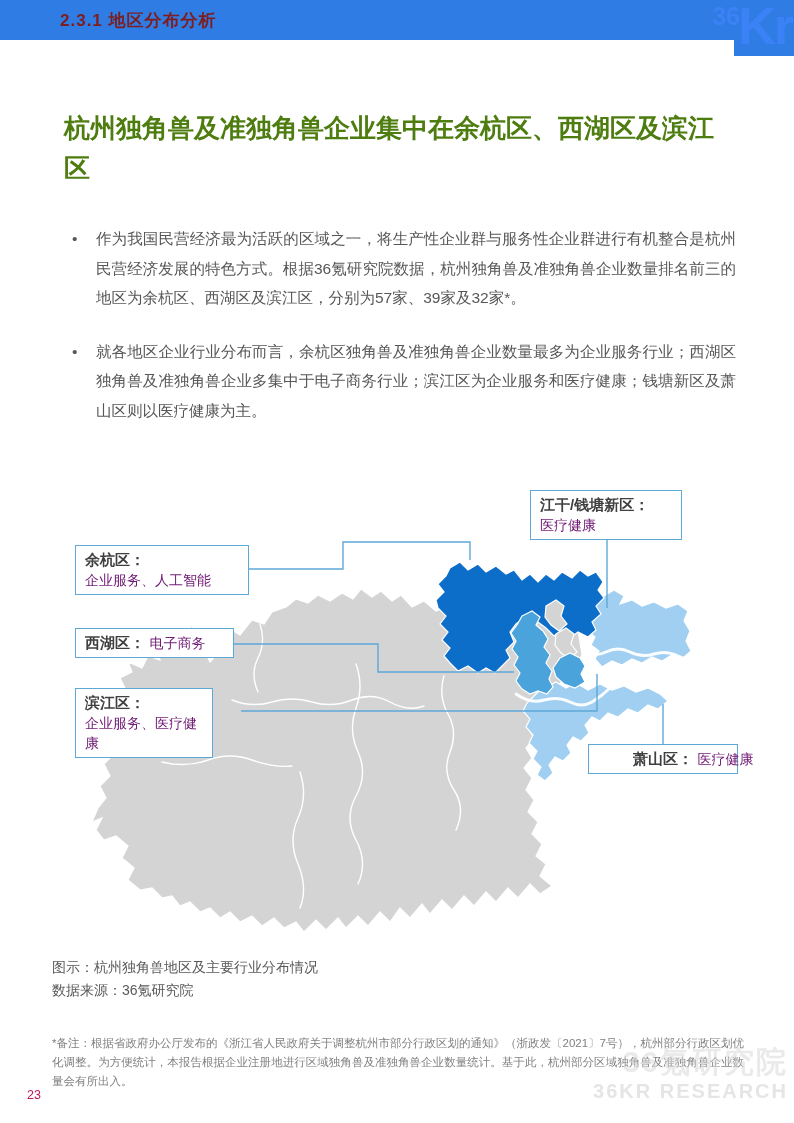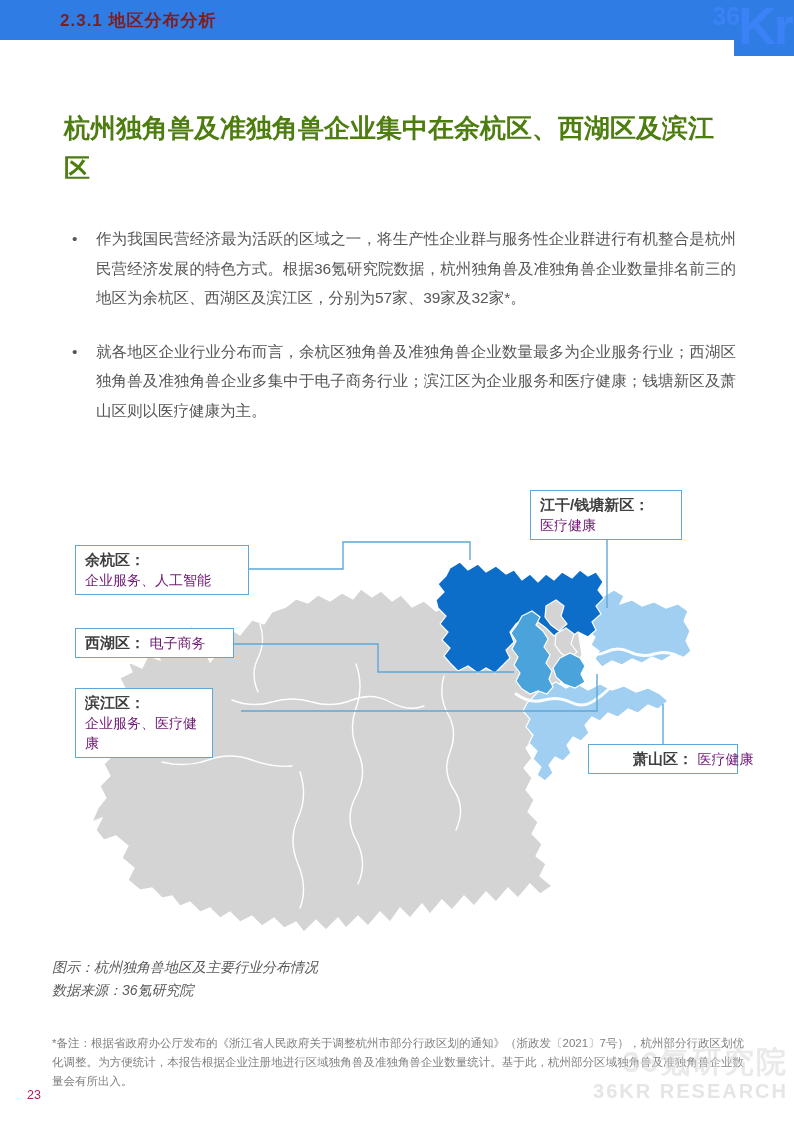--- a/index.html
+++ b/index.html
@@ -38,21 +38,21 @@
   .c-ind{font-size:14px;color:#701a75;}
   .two .c-name,.two .c-ind{display:block;line-height:20px;}
   .one{white-space:nowrap;line-height:20px;}
 
   .legend{position:absolute;left:550px;top:342px;}
   .lg-row{display:flex;align-items:center;height:24px;}
   .lg-sw{width:22px;height:14px;margin-right:10px;}
   .lg-tx{font-size:14px;color:#595959;}
 
   
-  .caption{position:absolute;left:52px;top:956px;font-size:14px;line-height:23px;color:#595959;font-style:italic;}
+  .caption{position:absolute;left:52px;top:956px;font-size:14px;line-height:23px;color:#595959;}
   .footnote{position:absolute;left:52px;top:1034px;width:692px;font-size:11.5px;line-height:19px;
             color:#808080;text-align:justify;}
   .pagenum{position:absolute;left:27px;top:1088px;font-size:12.5px;color:#be185d;}
   .watermark{position:absolute;right:6px;top:1044px;text-align:right;pointer-events:none;}
   .wm1{font-size:30px;font-weight:bold;color:rgba(216,216,216,0.55);letter-spacing:2px;line-height:36px;}
   .wm2{font-size:20px;font-weight:bold;color:rgba(222,222,222,0.8);letter-spacing:2px;line-height:22px;}
 </style>
 </head>
 <body>
 

